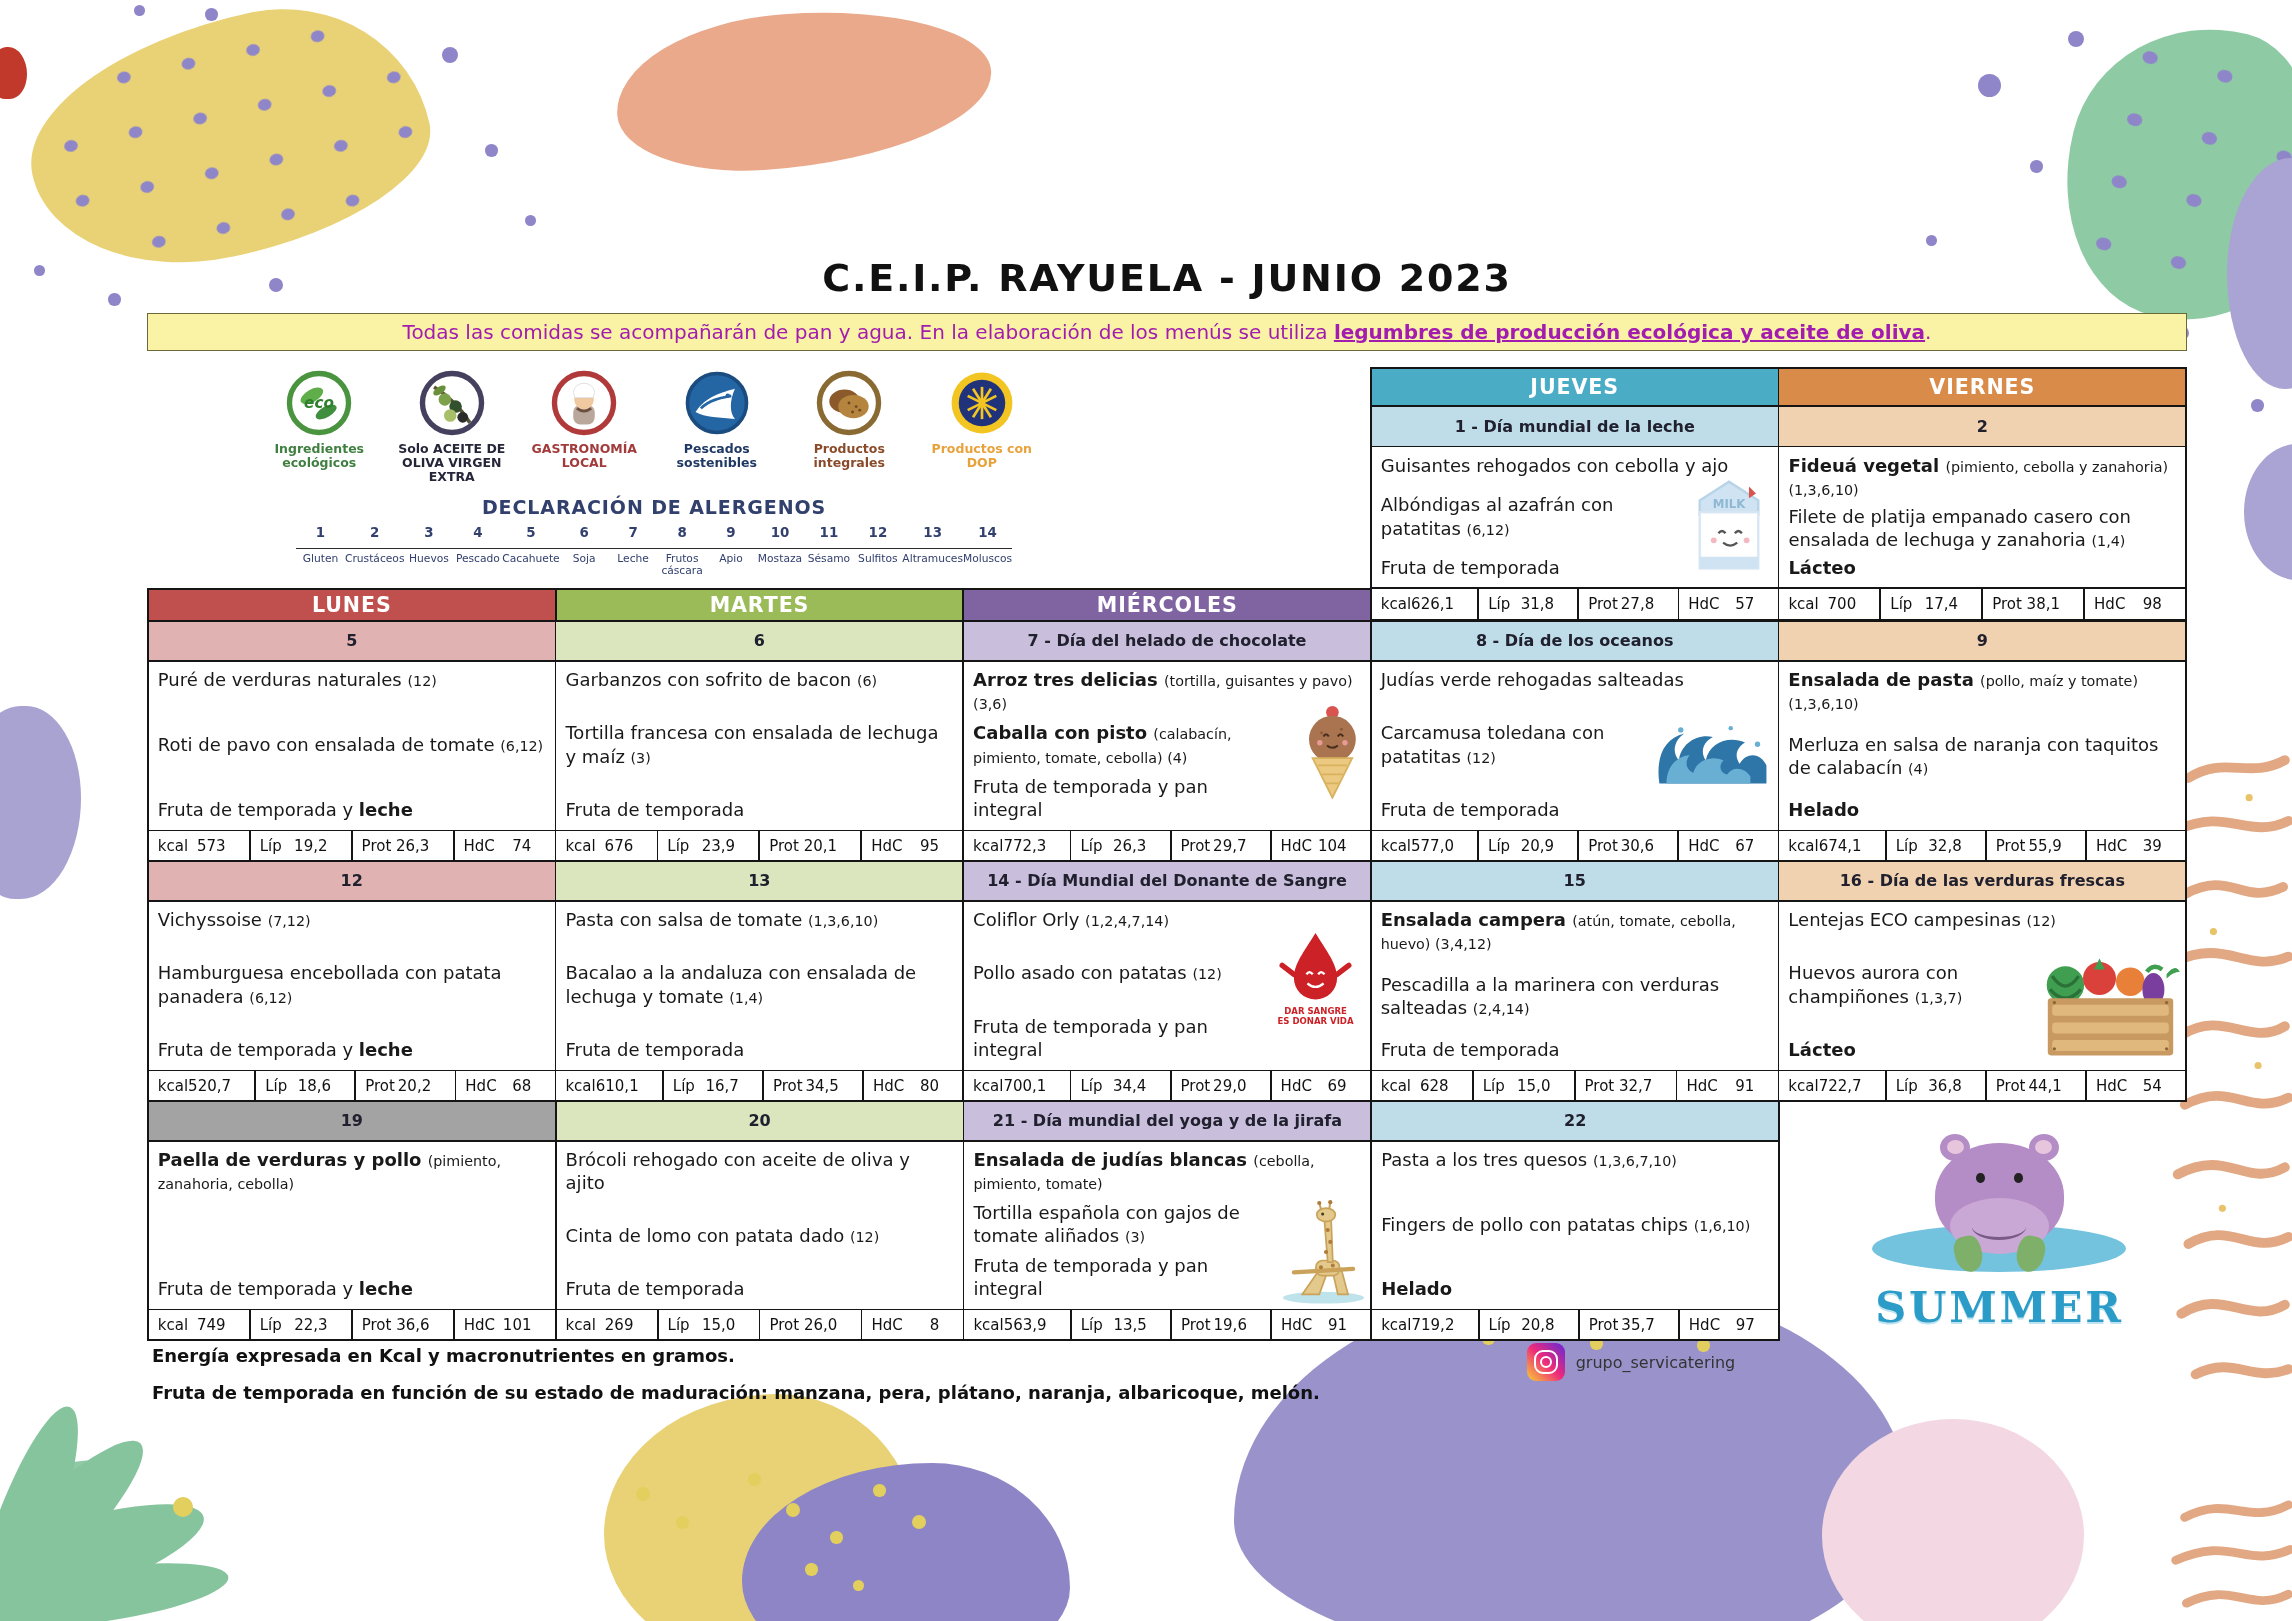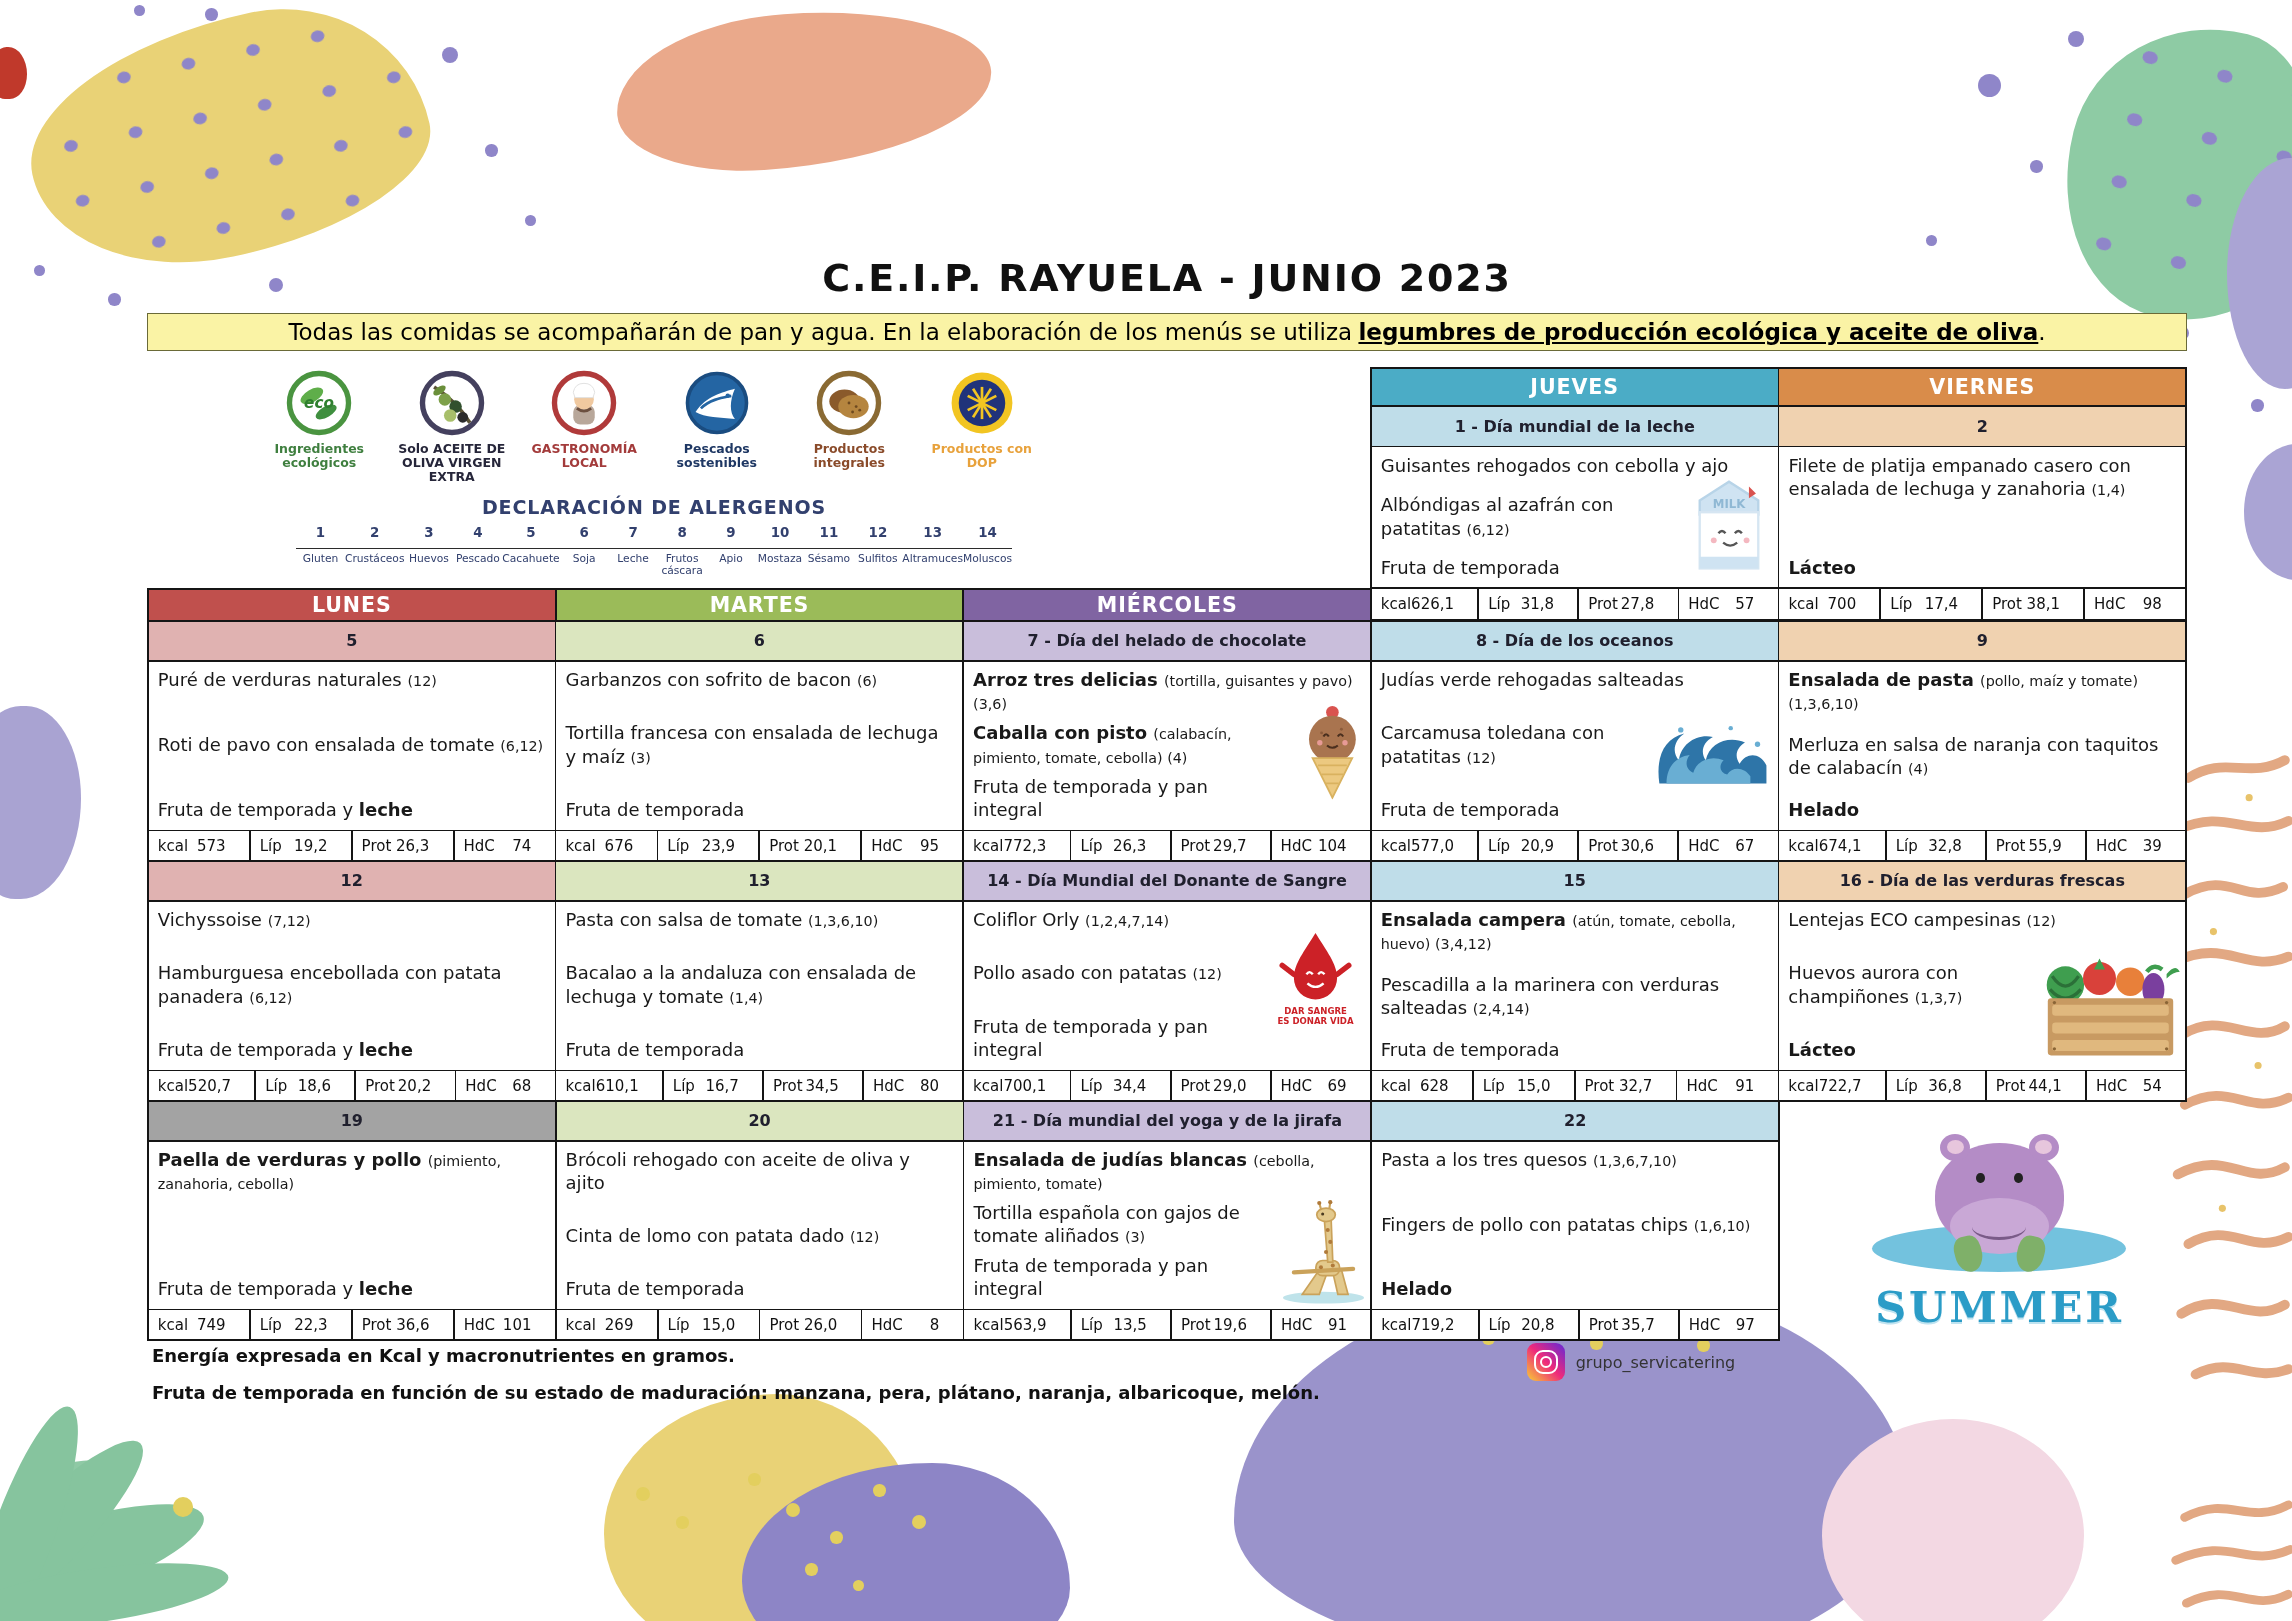--- a/index.html
+++ b/index.html
@@ -7,21 +7,21 @@
          font-family:"DejaVu Sans","Liberation Sans",sans-serif;color:#191919;}
   
   .decor{position:absolute;z-index:0;}
   .blob{position:absolute;z-index:0;}
   .dot{position:absolute;border-radius:50%;z-index:1;}
   
   #page-title{position:absolute;left:147px;top:256px;width:2040px;text-align:center;
               font-size:38px;font-weight:700;letter-spacing:1.8px;color:#111;z-index:2;}
   #banner{position:absolute;left:147px;top:313px;width:2040px;height:38px;box-sizing:border-box;
           background:#faf3a5;border:1.8px solid #6a6a38;display:flex;align-items:center;justify-content:center;
-          font-size:23px;color:#000000;z-index:2;}
+          font-size:20px;color:#a21caf;z-index:2;}
   #banner .u{font-weight:700;text-decoration:underline;margin-left:6.3px;}
   
   #badges{position:absolute;left:258px;top:369px;width:785px;display:flex;z-index:2;gap:10px;}
   .badge{flex:1;text-align:center;padding:0 3.6px;}
   .badge-icon{width:68px;height:68px;margin:0 auto;}
   .badge-caption{font-size:12.5px;font-weight:700;line-height:1.12;margin-top:4.5px;}
   
   #allergens{position:absolute;left:296px;top:496px;width:716px;z-index:2;color:#32406e;}
   #allergens-title{text-align:center;font-size:19px;font-weight:700;letter-spacing:0.9px;}
   #allergen-items{display:flex;margin-top:7.2px;}
@@ -320,20 +320,21 @@
           <span class="macro-value">27,8</span>
         </div>
         <div class="macro-cell">
           <span class="macro-label">HdC</span>
           <span class="macro-value">57</span>
         </div>
       </div>
       <div class="day-header" style="background: rgb(217, 140, 74);">VIERNES</div>
       <div class="date-cell" style="background: rgb(240, 210, 176);">2</div>
       <div class="menu-cell">
+        <div class="dish-line"><span class="seg-b">Fideuá vegetal </span><span class="seg-s">(pimiento, cebolla y zanahoria) (1,3,6,10)</span></div>
         <div class="dish-line"><span class="seg-n">Filete de platija empanado casero con ensalada de lechuga y zanahoria </span><span class="seg-s">(1,4)</span></div>
         <div class="dish-line"><span class="seg-b">Lácteo</span></div>
       </div>
       <div class="macro-row">
         <div class="macro-cell">
           <span class="macro-label">kcal</span>
           <span class="macro-value">700</span>
         </div>
         <div class="macro-cell">
           <span class="macro-label">Líp</span>

